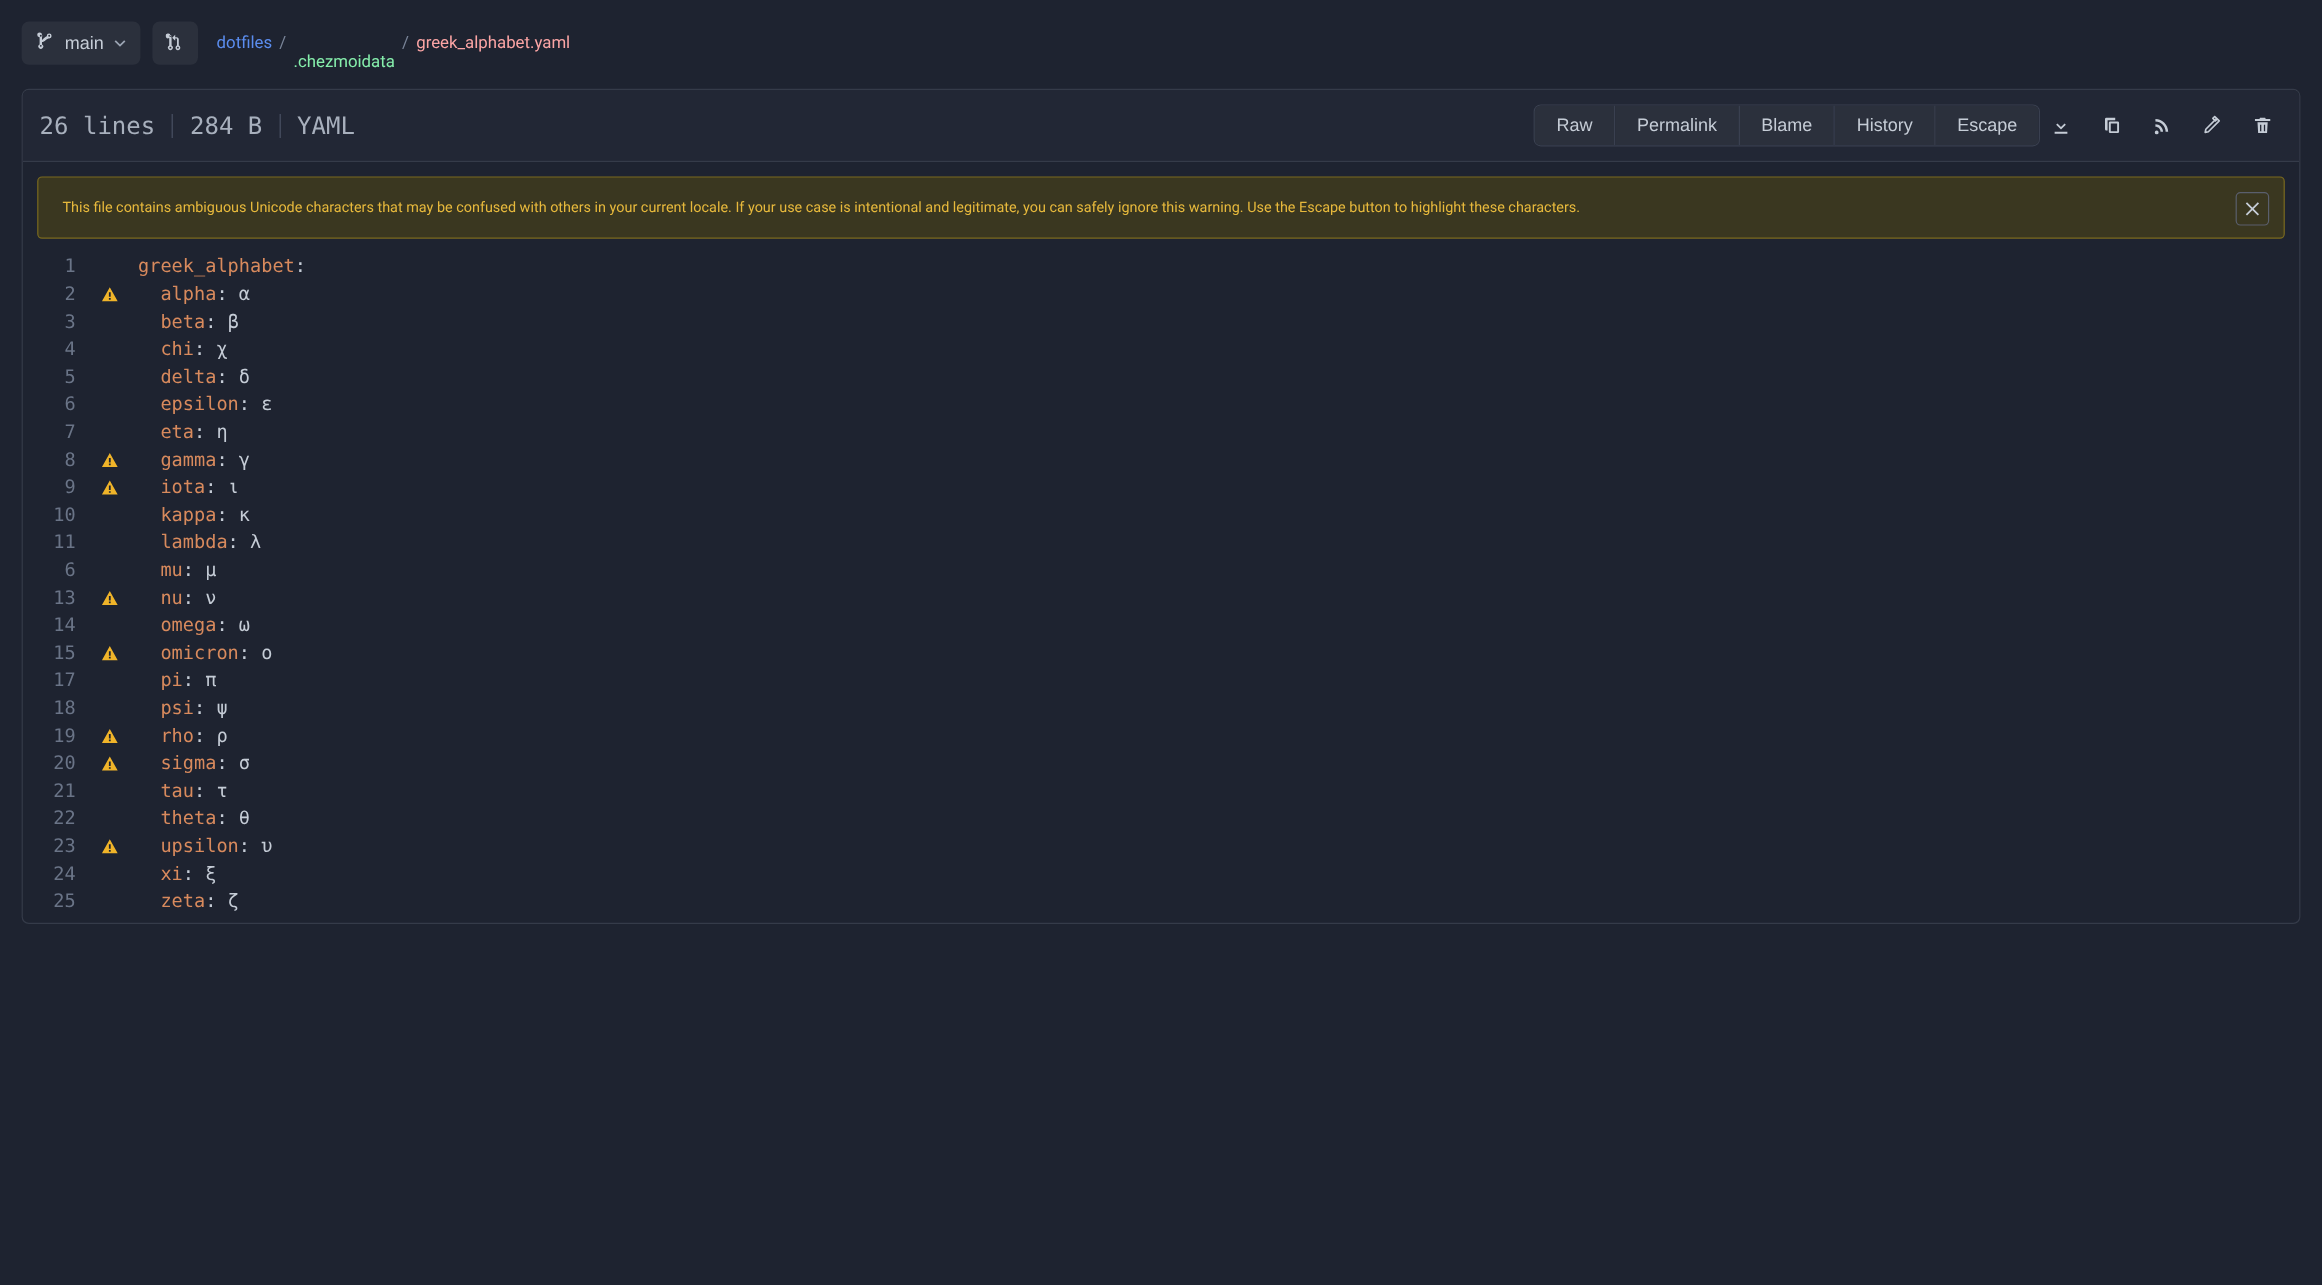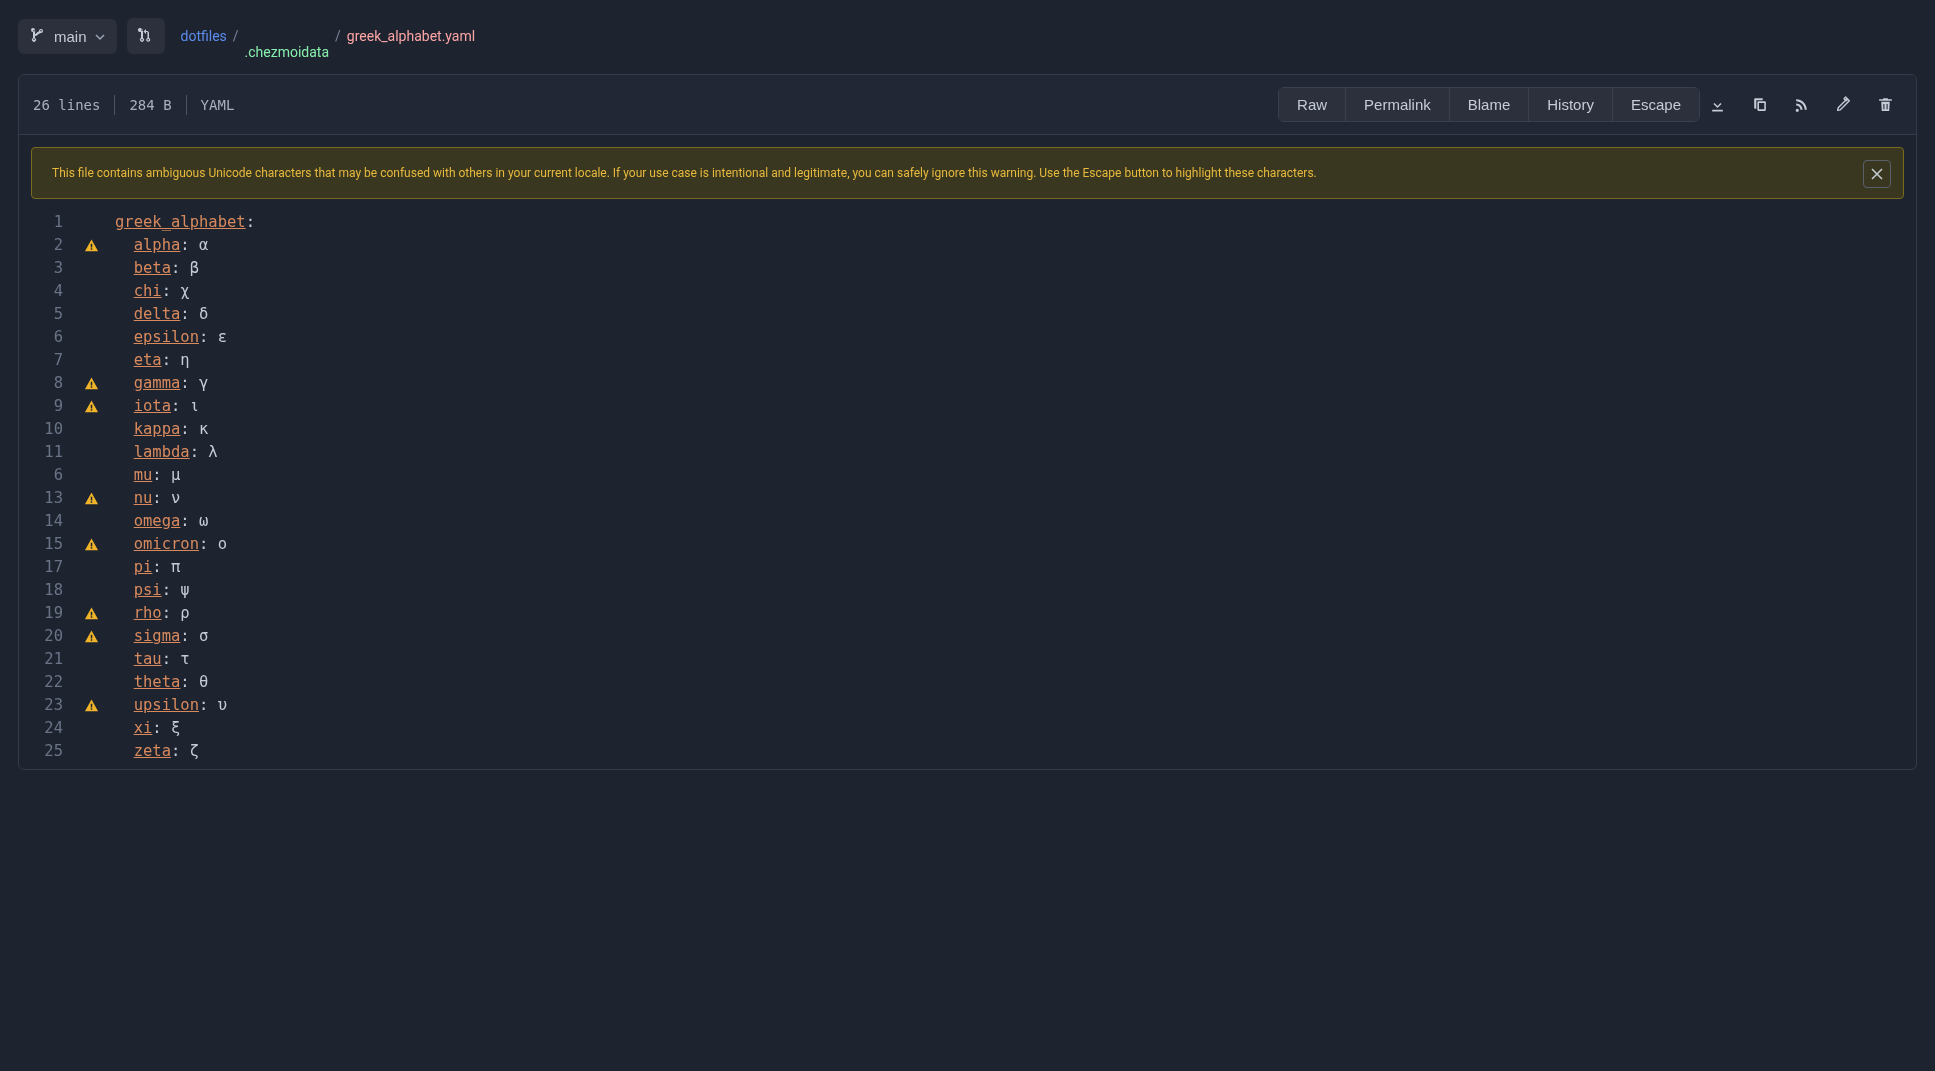--- a/index.html
+++ b/index.html
@@ -66,21 +66,21 @@
     justify-content: space-between;
     padding: 12px 14px;
     background: #222735;
     border-bottom: 1px solid #353b49;
   }
   .file-meta {
     display: flex;
     align-items: center;
     gap: 14px;
     font-family: ui-monospace, SFMono-Regular, "SF Mono", Menlo, monospace;
-    font-size: 14px;
+    font-size: 20px;
     color: #a8b0bd;
   }
   .file-meta .divider {
     width: 1px;
     height: 20px;
     background: #4a5264;
   }
   .file-actions {
     display: flex;
     align-items: center;
@@ -176,21 +176,21 @@
     display: flex;
     align-items: center;
     justify-content: center;
     flex-shrink: 0;
   }
   .warn-col svg { fill: #f0b429; }
   .code {
     white-space: pre;
     padding-left: 8px;
   }
-  .tok-key { color: #d88a5d; text-decoration: underline; }
+  .tok-key { color: #d88a5d; }
   .tok-punc { color: #c5ccd6; }
   .tok-val { color: #c5ccd6; }
 </style>
 </head>
 <body>
 
 <div class="top-bar">
   <button class="branch-btn">
     <span>
       <svg width="16" height="16" viewBox="0 0 16 16">

